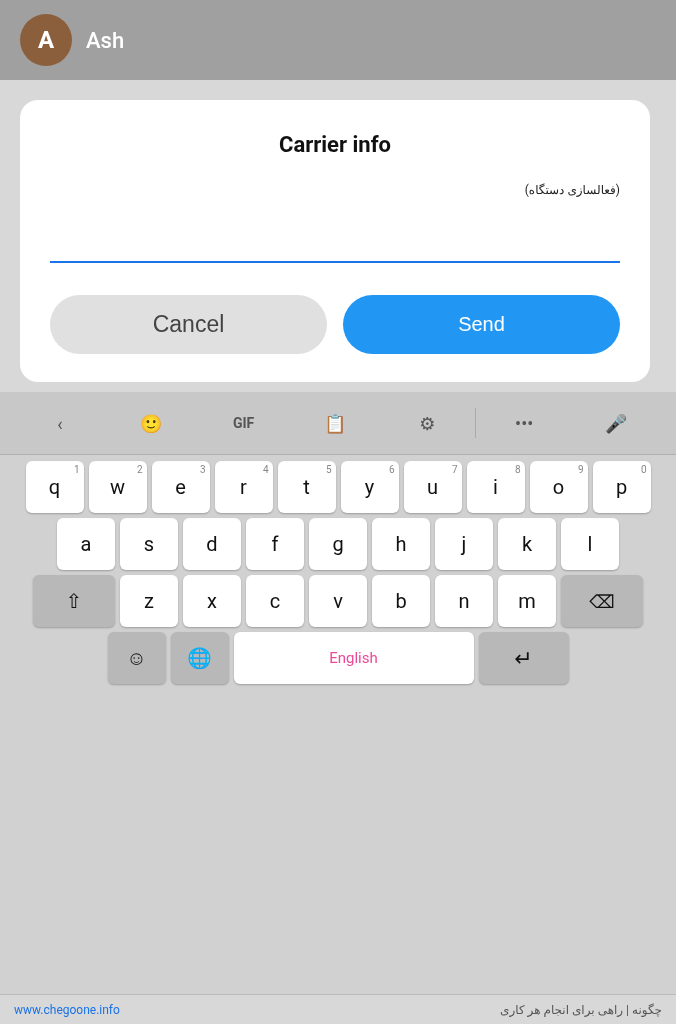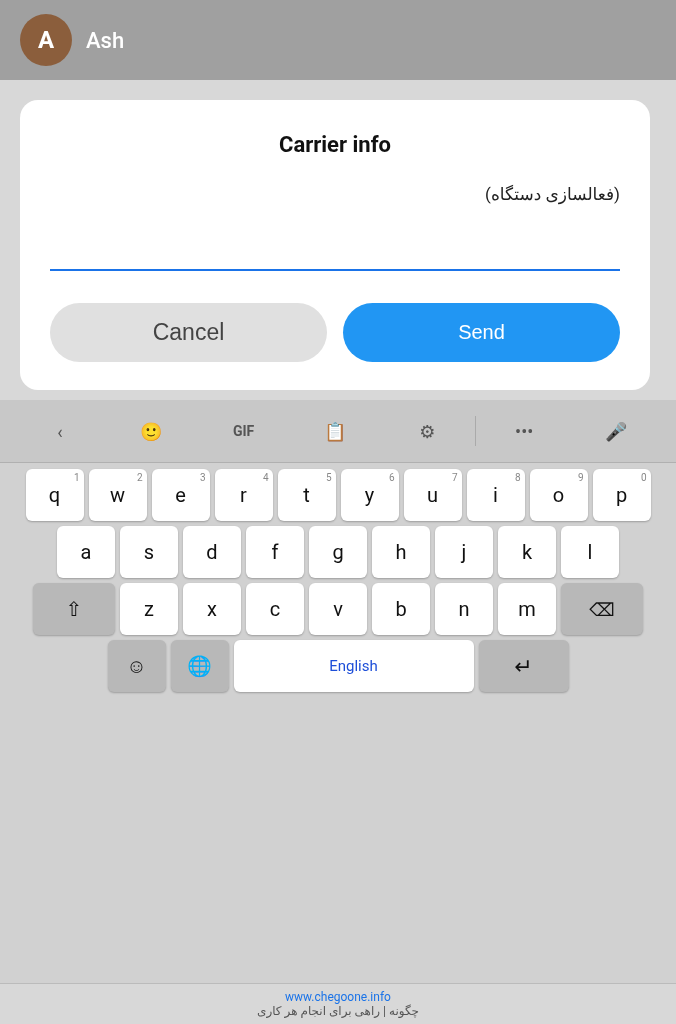--- a/index.html
+++ b/index.html
@@ -54,21 +54,21 @@
     .dialog-title {
       text-align: center;
       font-size: 22px;
       font-weight: bold;
       color: #111;
       margin-bottom: 24px;
     }
     .dialog-body {
       text-align: right;
       direction: rtl;
-      font-size: 17px;
+      font-size: 12px;
       color: #222;
       line-height: 1.6;
       margin-bottom: 28px;
     }
     .dialog-input-wrapper {
       border-bottom: 2px solid #1a73e8;
       margin-bottom: 32px;
       padding-bottom: 4px;
     }
     .dialog-input {
@@ -182,21 +182,21 @@
     .key-wide {
       background: #b8b8b8;
       flex: 1.5;
       max-width: 82px;
     }
     .key-space {
       background: white;
       flex: 4;
       max-width: 240px;
       font-size: 15px;
-      color: #1d4ed8;
+      color: #ec4899;
     }
     .key-num123 {
       background: #b8b8b8;
       flex: 1.8;
       max-width: 90px;
       font-size: 15px;
     }
     .key-emoji {
       background: #b8b8b8;
       flex: 1;
@@ -217,21 +217,20 @@
     .bottom-bar {
       background: #d8d8d8;
       display: flex;
       align-items: center;
       justify-content: space-between;
       padding: 6px 14px;
       font-size: 12px;
       color: #444;
       border-top: 1px solid #bbb;
       min-height: 30px;
-      flex-direction: column;
     }
     .bottom-bar-left {
       color: #1a73e8;
       font-size: 12px;
     }
     .bottom-bar-right {
       direction: rtl;
       font-size: 12px;
       color: #555;
     }

